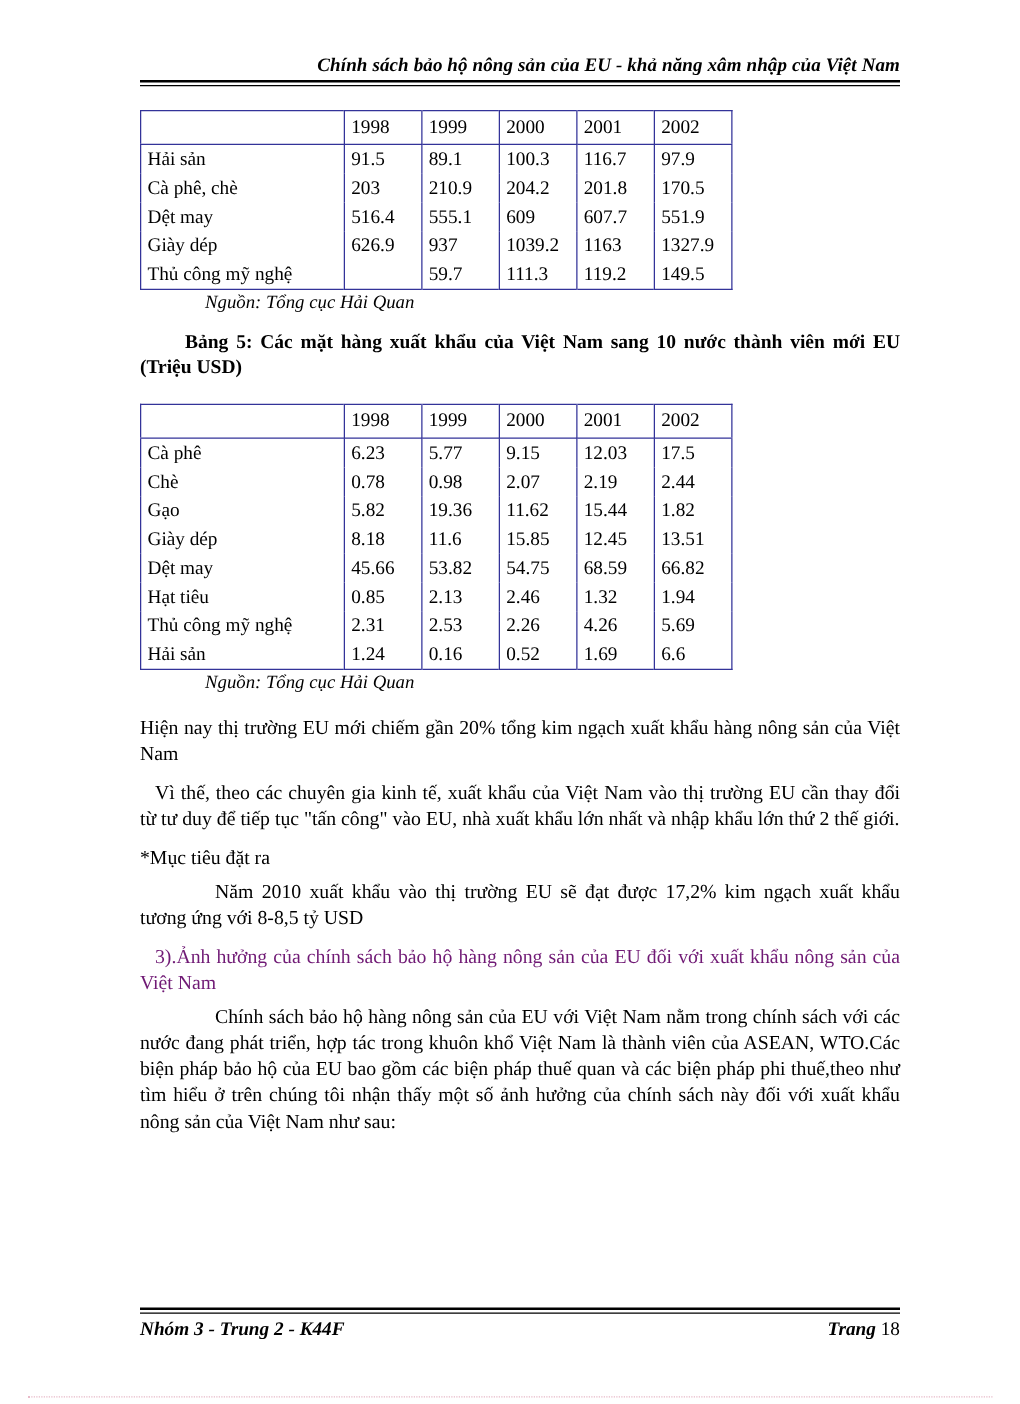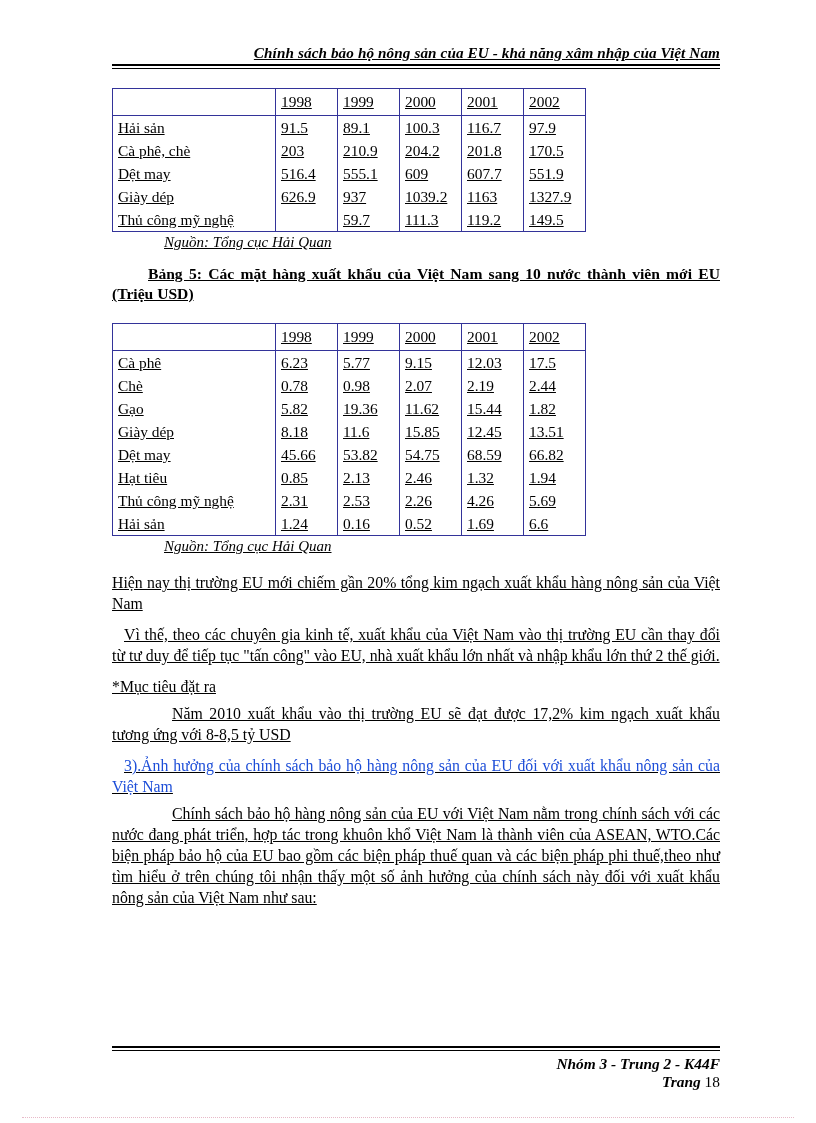--- a/index.html
+++ b/index.html
@@ -16,21 +16,20 @@
     overflow: hidden;
     font-family: "Liberation Serif", "DejaVu Serif", serif;
     color: #000000;
     -webkit-font-smoothing: antialiased;
   }
   .content {
     position: absolute;
     left: 112px;
     top: 0;
     width: 608px;
-    text-decoration: underline;
   }
 
   
   .runhead {
     padding-top: 44px;
     text-align: right;
   }
   .runhead-text {
     font-style: italic;
     font-weight: bold;
@@ -98,38 +97,37 @@
     font-size: 15.8px;
     line-height: 1.33;
     text-align: justify;
     margin: 0;
   }
   .para.gap     { margin-top: 17px; }
   .para.gap-sm  { margin-top: 10px; }
   .para.gap-xs  { margin-top: 6px; }
   .ind-sm { display: inline-block; width: 12px; }
   .ind-md { display: inline-block; width: 60px; }
-  .para.red { color: #1d4ed8; }
+  .para.red { color: #701a75; }
 
   
   .footer {
     position: absolute;
     left: 112px;
     top: 1046px;
     width: 608px;
   }
   .footer .rule-double { margin: 0 0 4px 0; }
   .footer-row {
     display: flex;
     justify-content: space-between;
-    align-items: flex-end;
+    align-items: center;
     font-style: italic;
     font-weight: bold;
     font-size: 15.4px;
-    flex-direction: column;
   }
   .footer-page-num { font-style: normal; font-weight: normal; }
   .footer-right { white-space: nowrap; }
 
   .scanline {
     position: absolute;
     left: 22px;
     top: 1117px;
     width: 772px;
     border-top: 1px dotted #e8b9c8;

